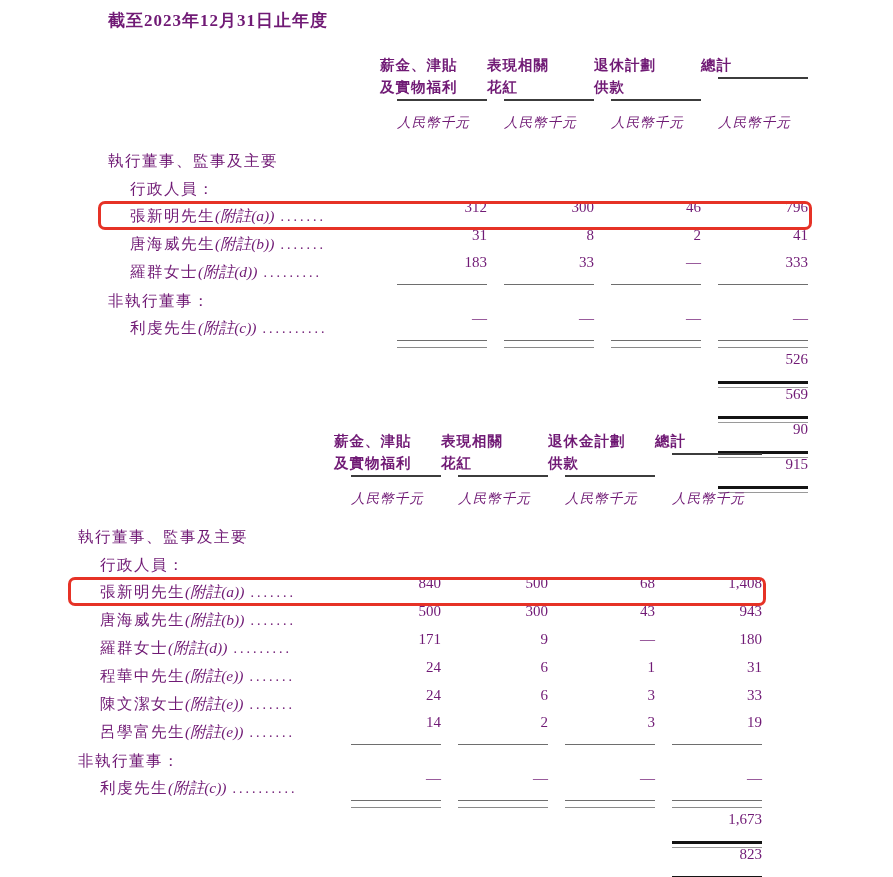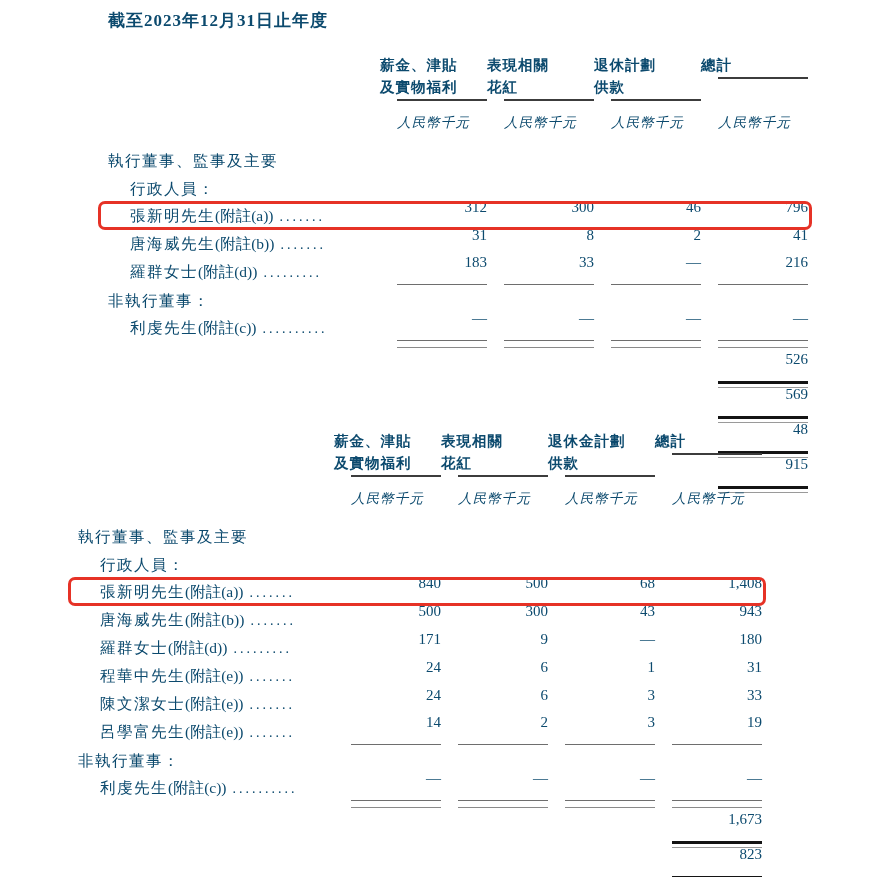--- a/index.html
+++ b/index.html
@@ -1,18 +1,18 @@
 <!DOCTYPE html>
 <html><head>
 <meta charset="utf-8">
 <style>
   html,body { margin:0; padding:0; background:#ffffff; }
   .page {
     position:relative; width:893px; height:877px; background:#ffffff;
-    font-family:"Liberation Serif","DejaVu Serif",serif; color:#0c4a6e;
+    font-family:"Liberation Serif","DejaVu Serif",serif; color:#701a75;
     overflow:hidden;
   }
   .tblock { position:absolute; }
   #t1 { left:108px; top:10px;  width:700px; }
   #t2 { left:78px;  top:430px; width:684px; }
 
   .tbl-title { font-weight:bold; font-size:17px; letter-spacing:1px; line-height:22px; margin-bottom:22px; }
 
   .hdr-row { display:flex; }
   .hdr-spacer { flex:1; }
@@ -22,21 +22,21 @@
 
   .unit-row { display:flex; margin-top:12px; margin-bottom:12px; }
   .unit { width:107px; text-align:center; font-style:italic; font-size:13.5px; letter-spacing:1px; line-height:20px; white-space:nowrap; }
 
   .row { display:flex; height:28px; align-items:flex-end; }
   .sechead { font-size:15.5px; letter-spacing:1.5px; line-height:24px; }
   .ind1 { padding-left:0; }
   .ind2 { padding-left:22px; }
   .namecell { flex:1; font-size:15.5px; line-height:24px; white-space:nowrap; }
   .nm { letter-spacing:1.5px; }
-  .note { }
+  .note { font-style:italic; }
   .dots { letter-spacing:3px; margin-left:6px; font-size:14px; }
   .ncell { width:107px; }
   .num { width:90px; margin-left:auto; text-align:right; font-size:15px; line-height:20px; padding-bottom:12px; }
 
   .ul  .num { border-bottom:1.2px solid #6e6e6e; }
   .ul2 .num { border-bottom:1.2px solid #6e6e6e; position:relative; }
   .ul2 .num::after { content:""; position:absolute; left:0; right:0; bottom:-8px; border-bottom:1.2px solid #8a8a8a; }
 
   .totals { margin-top:8px;flex-direction:column; }
   .totals .num { border-bottom:3.5px solid #141414; position:relative; }
@@ -139,21 +139,21 @@
       <div class="ncell">
           <div class="num">183</div>
         </div>
       <div class="ncell">
           <div class="num">33</div>
         </div>
       <div class="ncell">
           <div class="num">—</div>
         </div>
       <div class="ncell">
-          <div class="num">216</div>
+          <div class="num">333</div>
         </div>
     </div>
 
     <div class="row">
       <div class="namecell ind1 sechead">非執行董事：</div>
     </div>
 
     <div class="row ul2">
       <div class="namecell ind2">
         <span class="nm">利虔先生</span><span class="note">(附註(c))</span><span class="dots">..........</span>
@@ -174,21 +174,21 @@
 
     <div class="row totals">
       <div class="namecell ind1"></div>
       <div class="ncell">
           <div class="num">526</div>
         </div>
       <div class="ncell">
           <div class="num">569</div>
         </div>
       <div class="ncell">
-          <div class="num">48</div>
+          <div class="num">90</div>
         </div>
       <div class="ncell">
           <div class="num">915</div>
         </div>
     </div>
   </div>
 
   <div class="tblock" id="t2">
 
     <div class="hdr-row">

